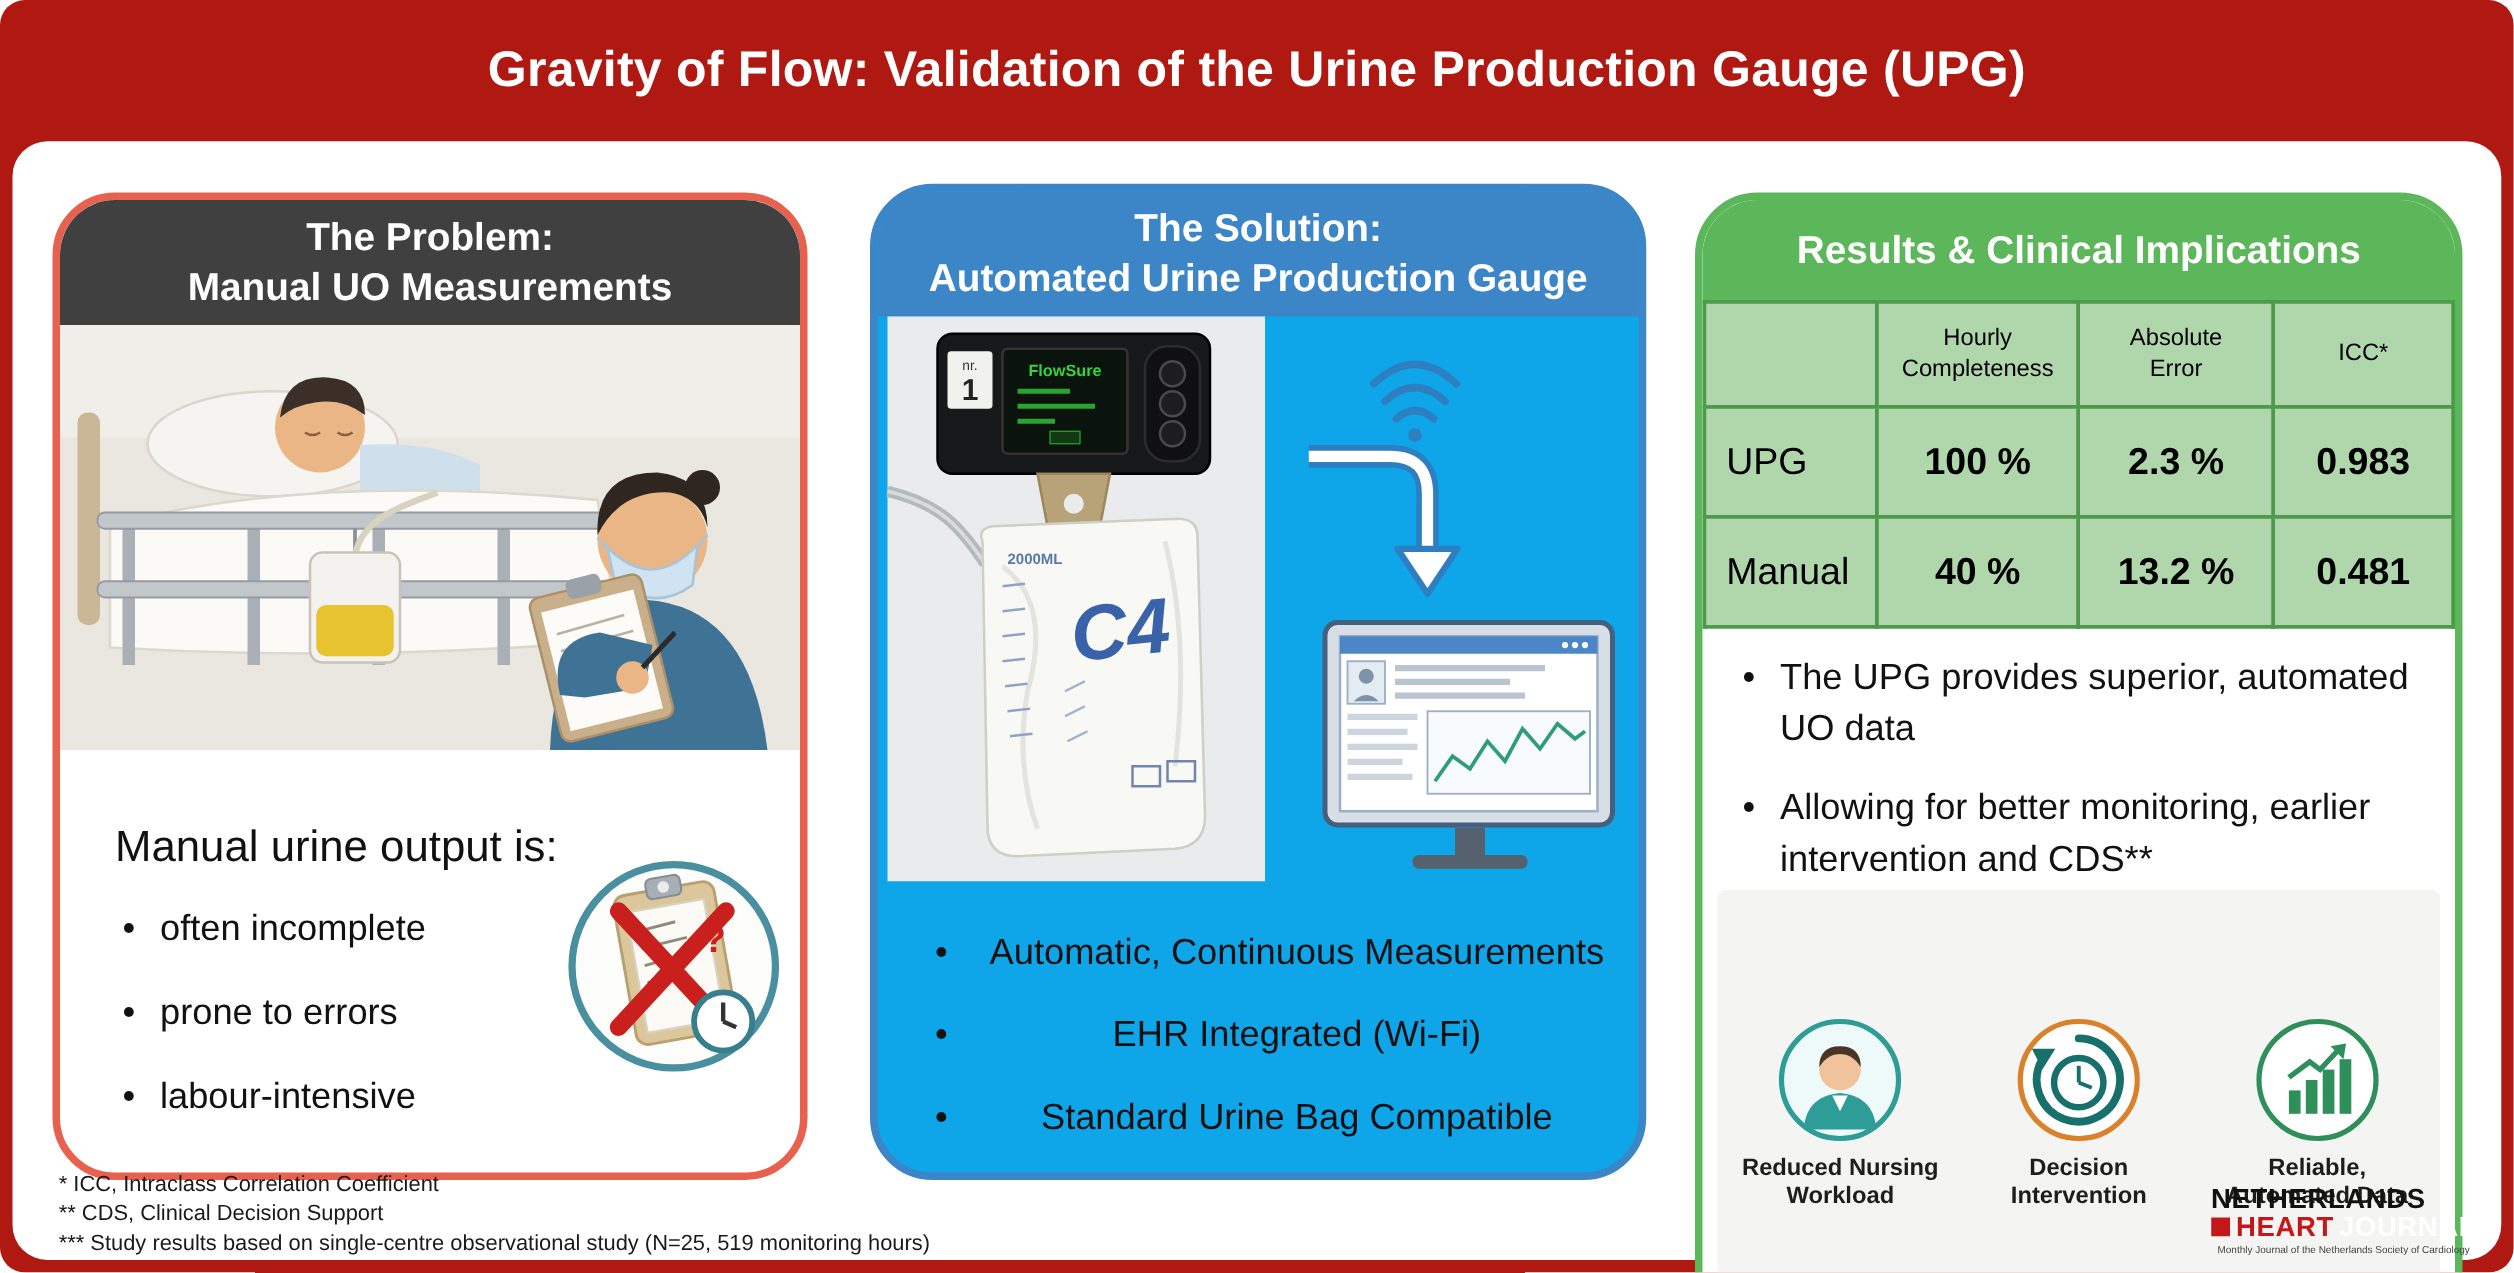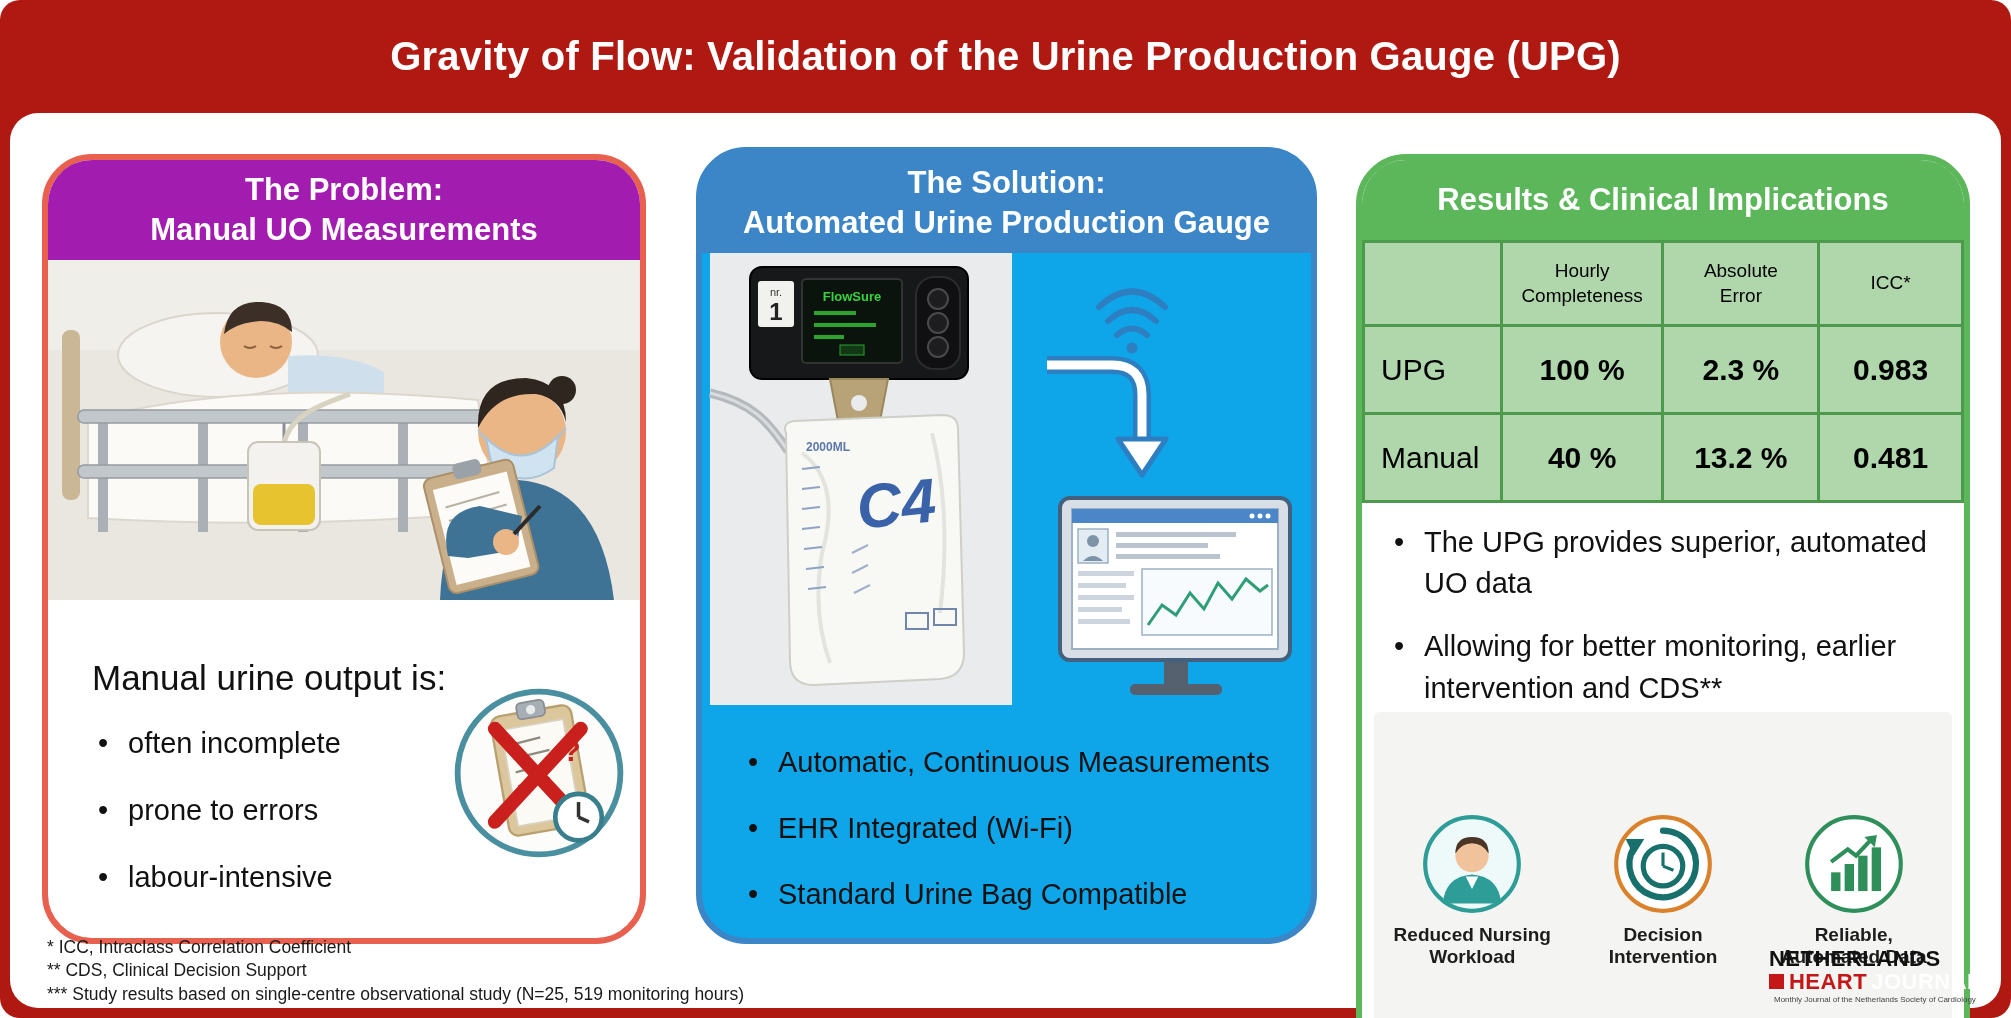--- a/index.html
+++ b/index.html
@@ -21,34 +21,34 @@
   .banner-title { color:#fff; font-size:40px; font-weight:bold; letter-spacing:.2px; }
 
   .panel { position:absolute; background:#fff; overflow:hidden; border-radius:50px; }
   .panel-header {
     display:flex; flex-direction:column; align-items:center; justify-content:center;
     color:#fff; font-weight:bold; font-size:31px; line-height:1.28; text-align:center;
   }
 
   
   .problem { left:42px; top:154px; width:604px; height:790px; border:6px solid #E8604E; }
-  .problem .panel-header { background:#a21caf; height:100px; }
+  .problem .panel-header { background:#404040; height:100px; }
   .problem-illustration { position:absolute; top:100px; left:0; width:100%; height:340px; }
   .problem-text { position:absolute; left:44px; top:498px; color:#111; }
   .problem-intro { font-size:35px; margin-bottom:26px; }
   .bullets { list-style:none; }
   .bullets li { position:relative; padding-left:36px; font-size:29px; color:#111; margin-bottom:28px; line-height:1.35; }
   .bullets li::before { content:"\2022"; position:absolute; left:6px; }
   .clipboard-x { position:absolute; left:398px; top:520px; width:186px; height:186px; }
 
   
   .solution { left:696px; top:147px; width:621px; height:797px; border:6px solid #3C86C8; background:#0ea5e9; }
   .solution .panel-header { background:#3C86C8; height:100px; }
   .solution-visual { position:absolute; top:100px; left:0; width:100%; height:470px; }
-  .solution-bullets { position:absolute; top:590px; left:40px; right:14px; }
+  .solution-bullets { position:absolute; top:590px; left:40px; right:14px;text-align:center; }
   .solution-bullets li { margin-bottom:27px; }
 
   
   .results { left:1356px; top:154px; width:614px; height:932px; border:6px solid #5CB65A; }
   .results .panel-header { background:#5CB65A; height:80px; }
   .results-table { position:absolute; top:80px; left:0; width:100%; border-collapse:collapse; table-layout:fixed; }
   .results-table th, .results-table td {
     border:3px solid #4D9A4D; background:#B0D7AB; color:#000; text-align:center; vertical-align:middle;
   }
   .results-table thead tr { height:84px; }

